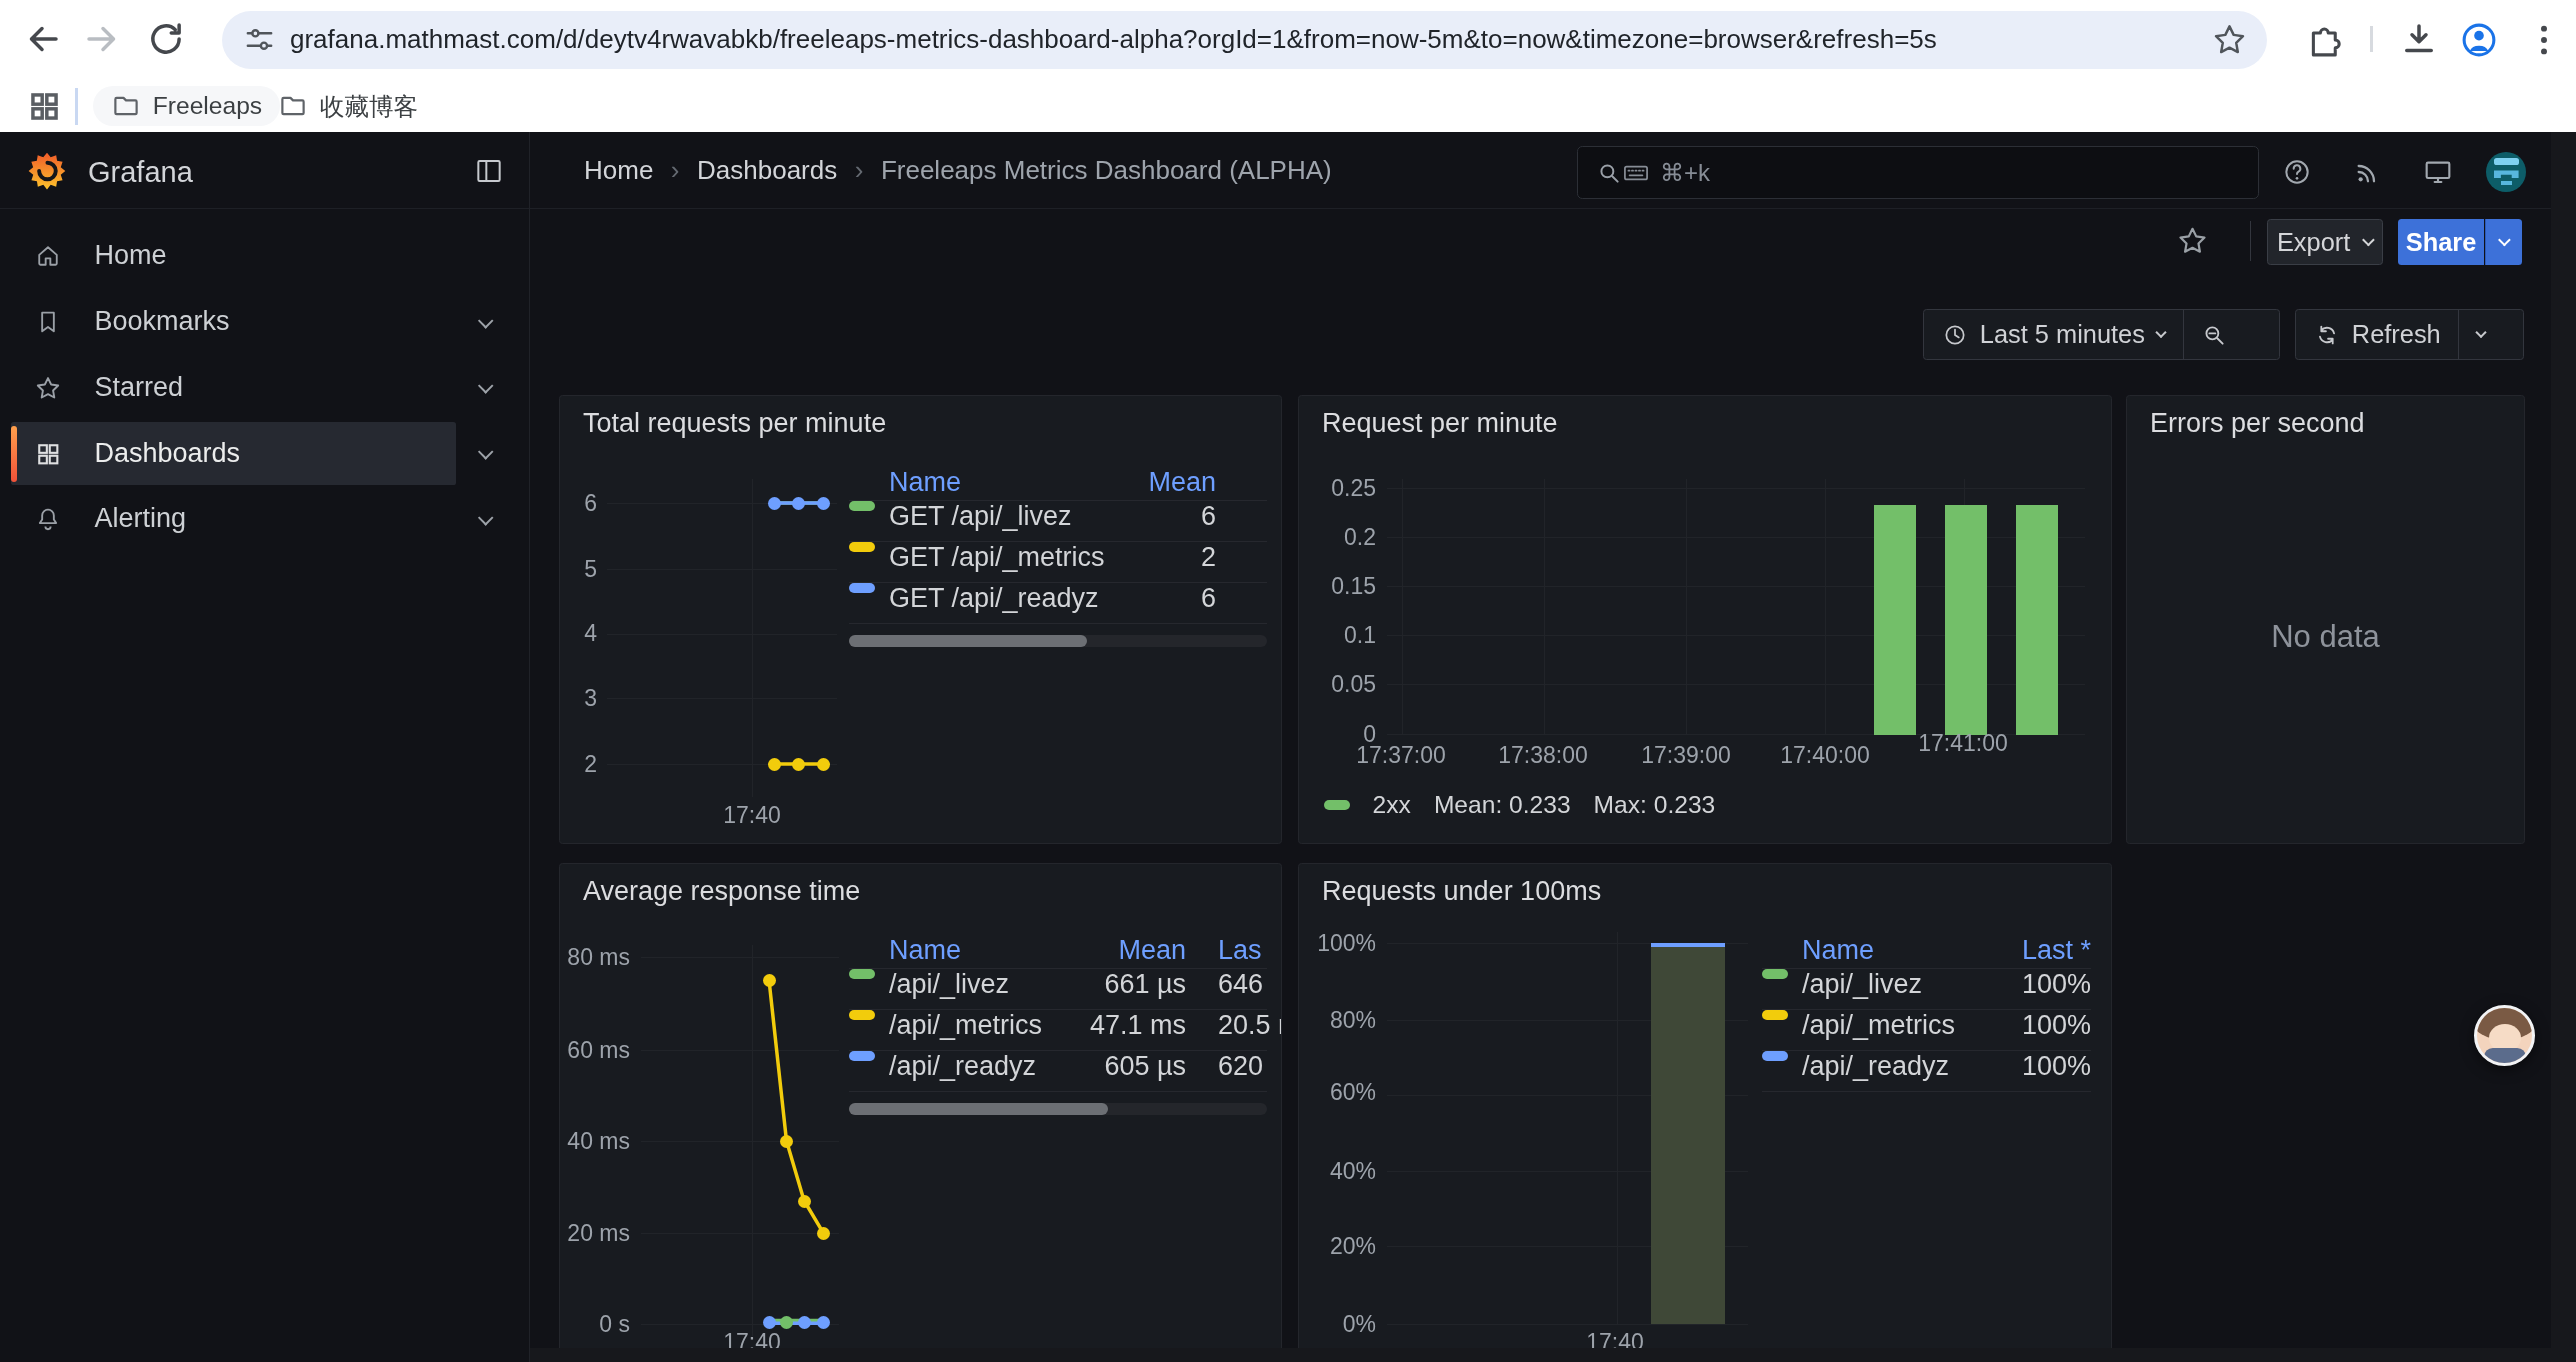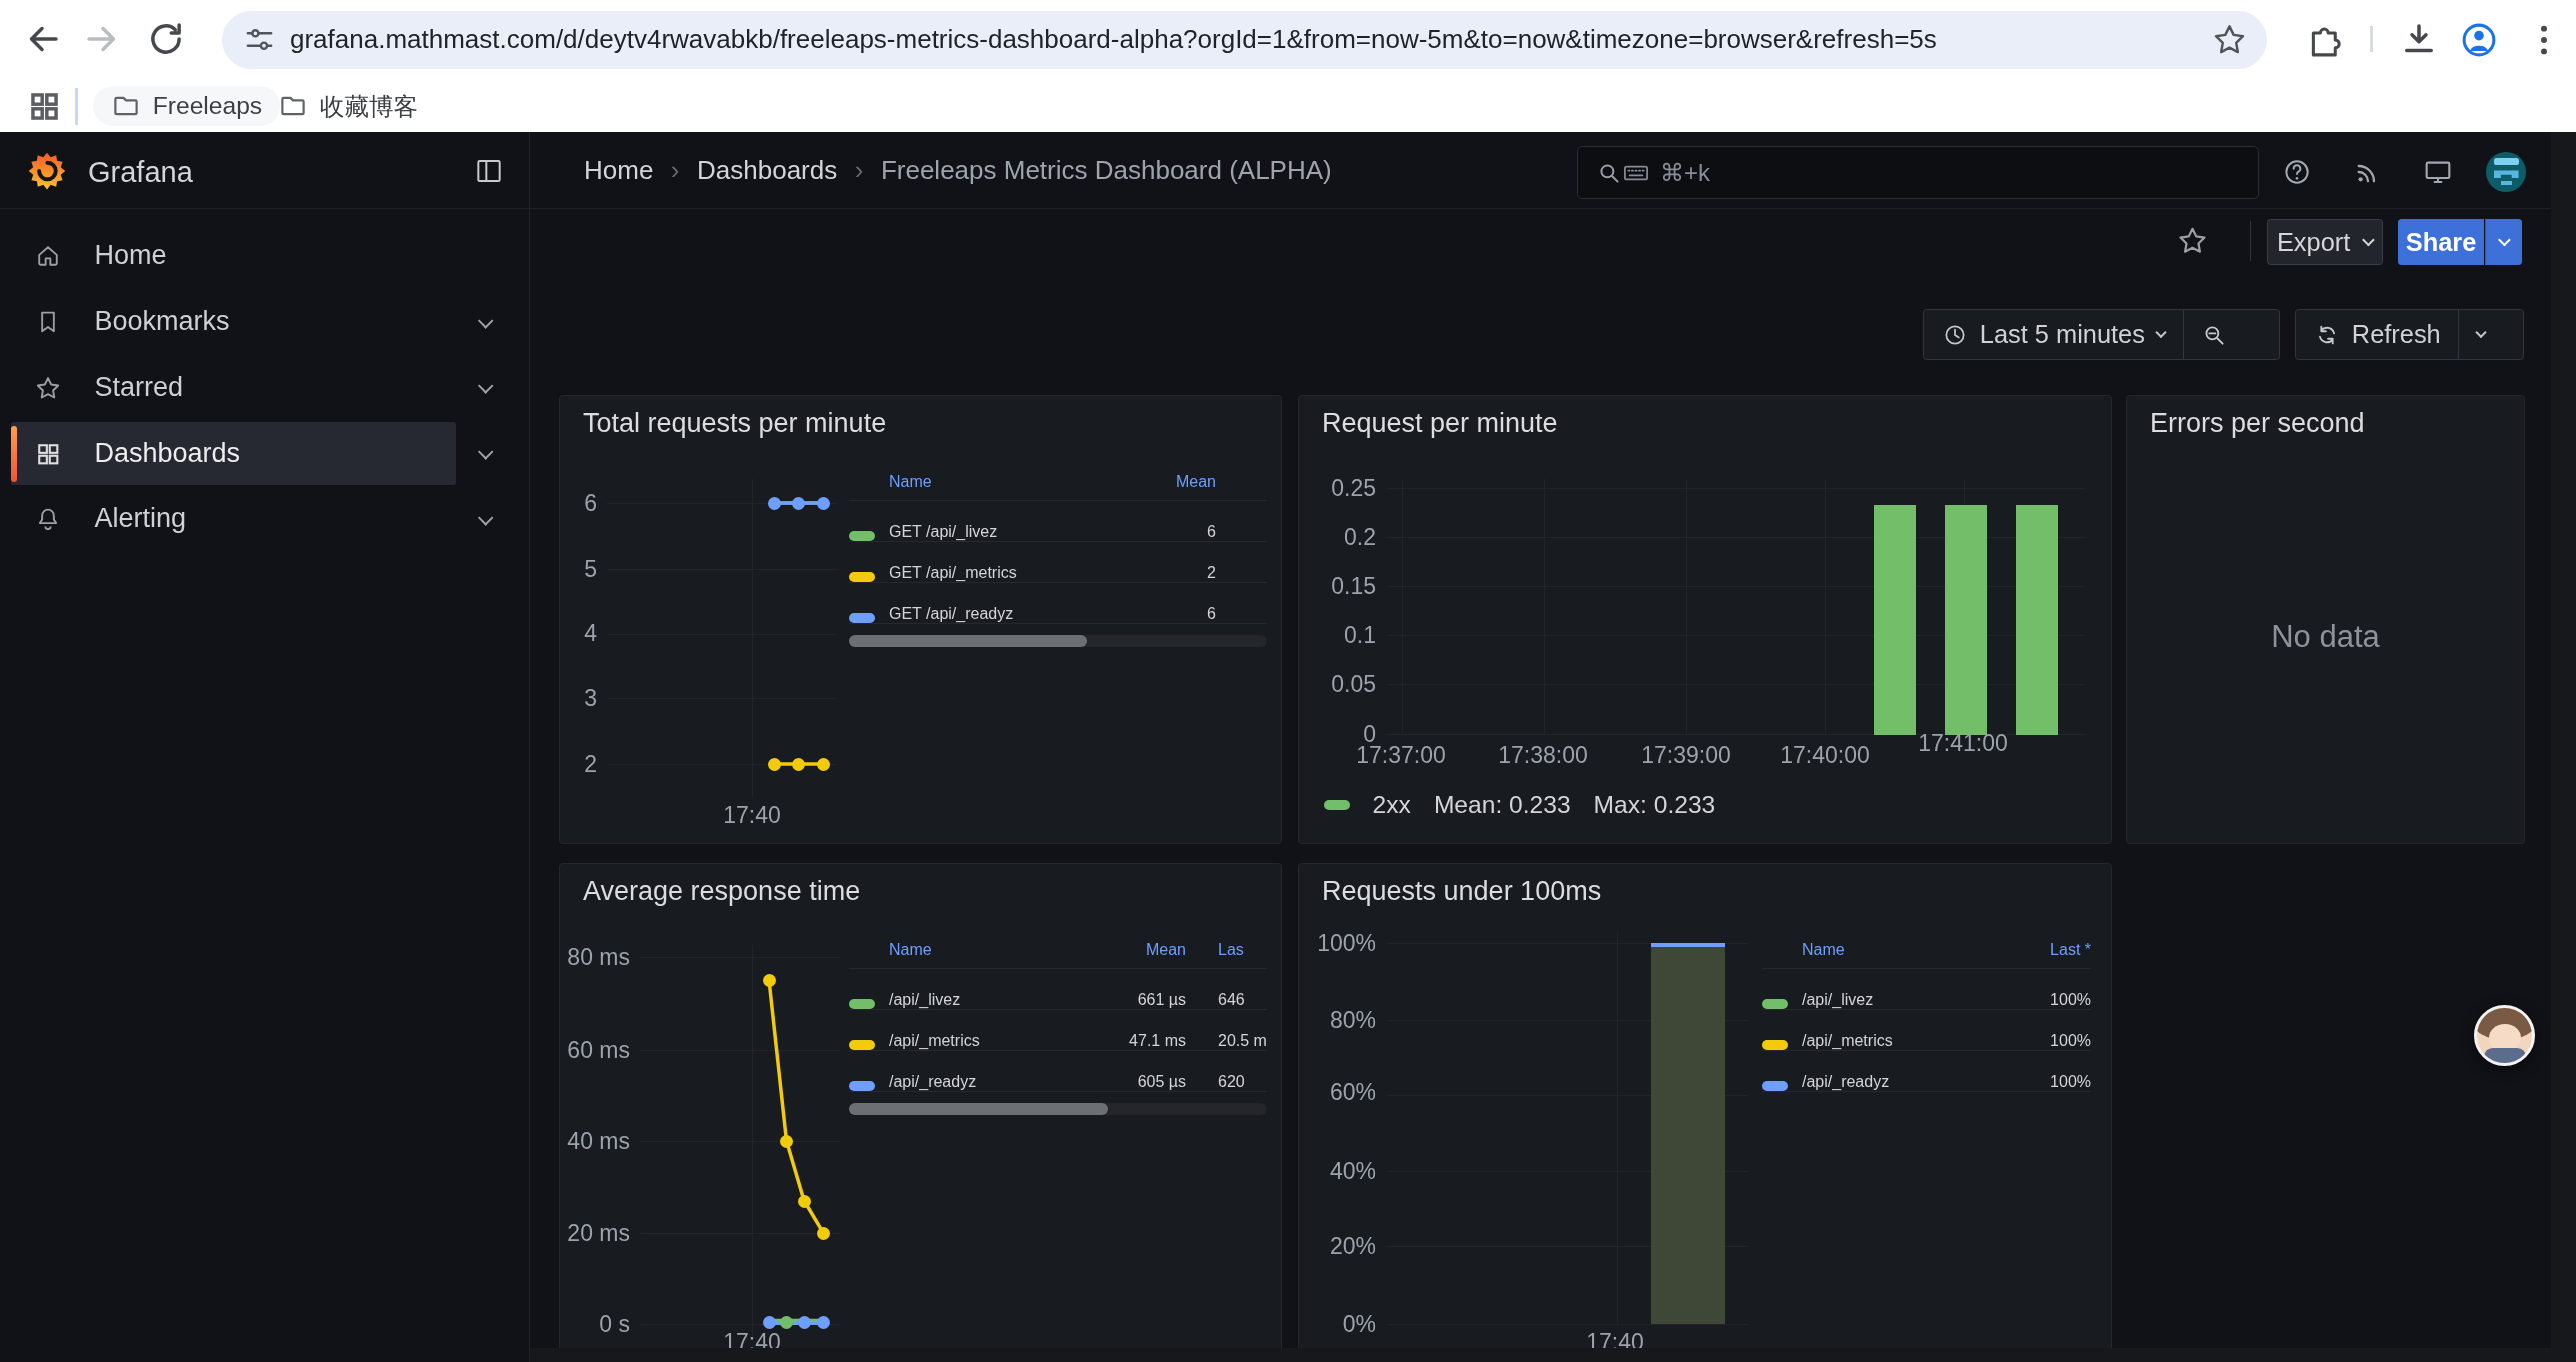--- a/index.html
+++ b/index.html
@@ -41,23 +41,23 @@
   .panel{position:absolute;background:#181b20;border:0.9px solid #24262c;border-radius:3.5px;overflow:hidden}
   .panel-title{position:absolute;left:23px;top:12.3px;font-size:27px;font-weight:500;color:#dcdde0;z-index:3}
   .chart{position:absolute;inset:0}
   .grid{position:absolute;background:#212429}
   .tick{position:absolute;color:#9da3ab;font-size:23px;line-height:26px;text-align:center;white-space:nowrap}
   .ylab{text-align:right}
   .dot{position:absolute;border-radius:50%;width:13px;height:13px}
   .bar{position:absolute}
   .nodata{position:absolute;inset:0;display:flex;align-items:center;justify-content:center;padding-top:35px;font-size:31px;color:#8e939b}
   
-  .legend{position:absolute;font-size:16px;color:#d3d5d8;z-index:4}
+  .legend{position:absolute;font-size:27px;color:#d3d5d8;z-index:4}
   .lg-head{height:37px;display:flex;align-items:center;border-bottom:0.9px solid #26282e;color:#6e9fff;font-weight:500}
-  .lg-row{height:41px;display:flex;align-items:flex-end;border-bottom:0.9px solid #26282e}
+  .lg-row{height:41px;display:flex;align-items:flex-start;border-bottom:0.9px solid #26282e}
   .pillc{width:40px;flex:0 0 40px;display:flex;align-items:center}
   .pill{width:26px;height:9.6px;border-radius:5.3px;background:#888}
   .lg-name{flex:1;white-space:nowrap;overflow:hidden}
   .lg-val{width:79px;text-align:right}
   .sp58{width:51px;flex:0 0 51px}
   .lg-val4m{width:103px;text-align:right}
   .lg-val4l{width:81px;padding-left:32px;text-align:left;white-space:nowrap}
   .lg-val5{width:96px;text-align:right}
   .lg-scroll{height:12.3px;background:#24262b;border-radius:6.1px;margin-top:10.5px}
   .lg-thumb{height:12.3px;background:#6c6f74;border-radius:6.1px}

